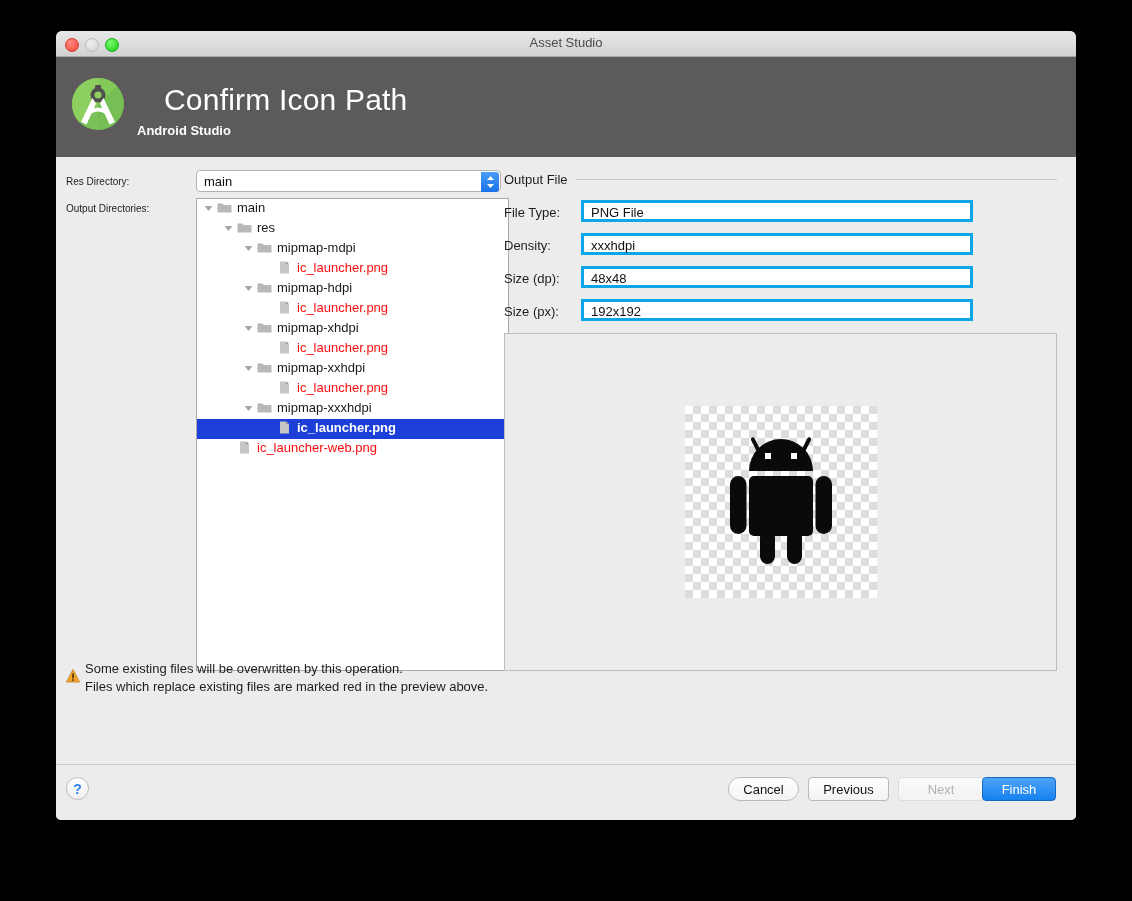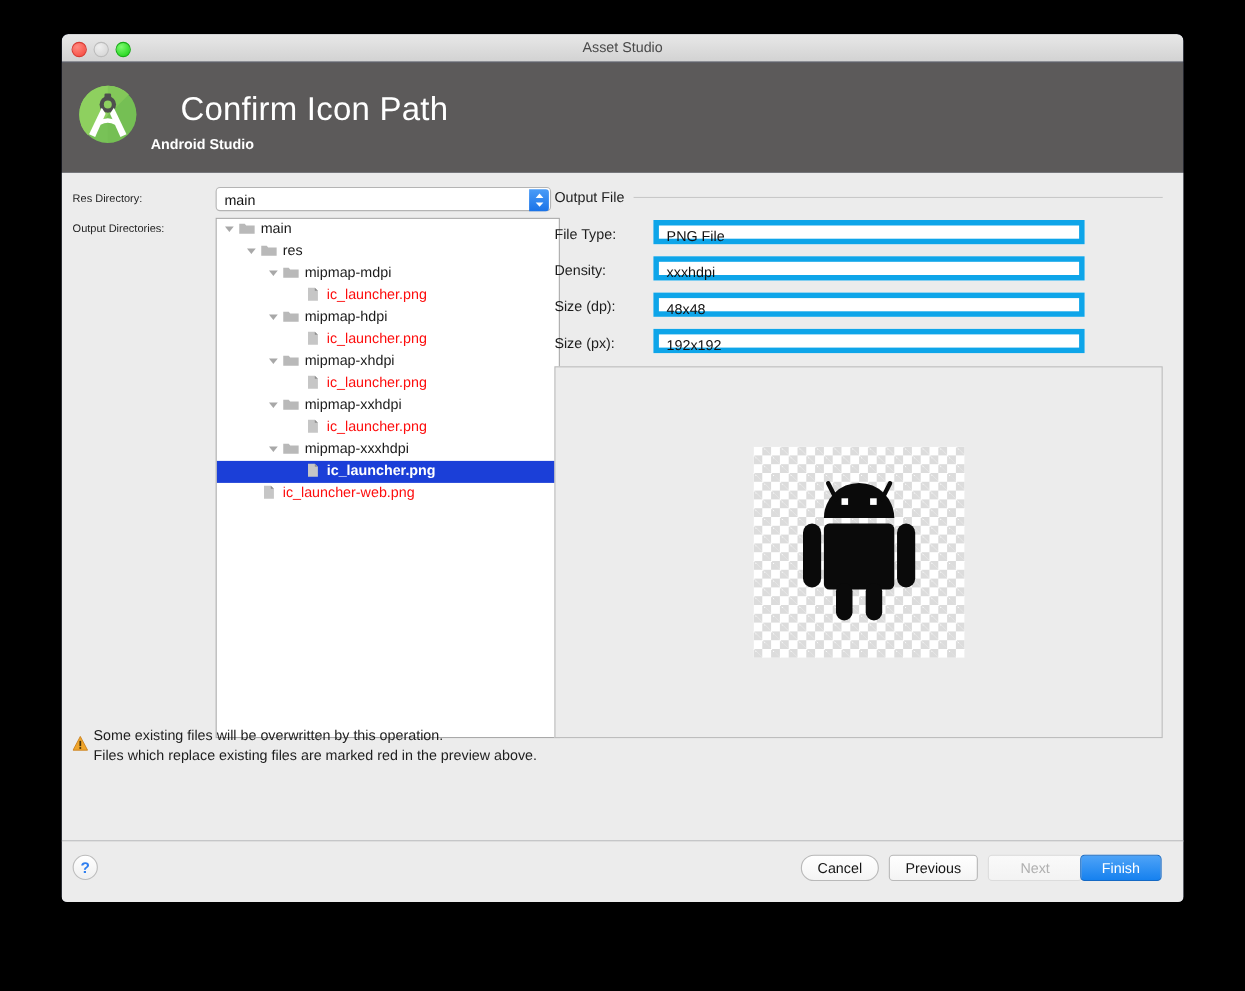--- a/index.html
+++ b/index.html
@@ -12,21 +12,21 @@
     font-family: "Liberation Sans", sans-serif;
   }
 
   
   #window {
     position: absolute;
     left: 56px;
     top: 31px;
     width: 1020px;
     height: 789px;
-    background: #0f172a;
+    background: #ffffff;
     border-radius: 6px 6px 5px 5px;
     box-shadow: 0 8px 26px rgba(0,0,0,0.55);
     overflow: hidden;
   }
 
   
   #titlebar {
     position: relative;
     height: 25px;
     background: linear-gradient(to bottom, #e8e8e8 0%, #d2d2d2 100%);
@@ -212,26 +212,25 @@
     left: 448px;
     font-size: 13px;
     color: #1d1d1d;
   }
   .of-input {
     position: absolute;
     left: 525px;
     width: 392px;
     height: 22px;
     background: #ffffff;
-    border: 5px solid #0ea5e9;
+    border: 3px solid #0ea5e9;
     box-sizing: border-box;
     font-size: 13px;
     color: #111111;
     padding: 2px 0 0 7px;
-    margin-left: 13px;
   }
 
   #row-filetype-label { top: 48px; }
   #row-filetype-input { top: 43px; }
   #row-density-label  { top: 81px; }
   #row-density-input  { top: 76px; }
   #row-sizedp-label   { top: 114px; }
   #row-sizedp-input   { top: 109px; }
   #row-sizepx-label   { top: 147px; }
   #row-sizepx-input   { top: 142px; }

